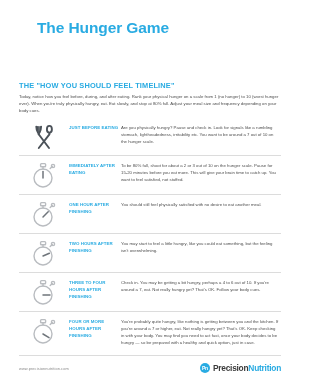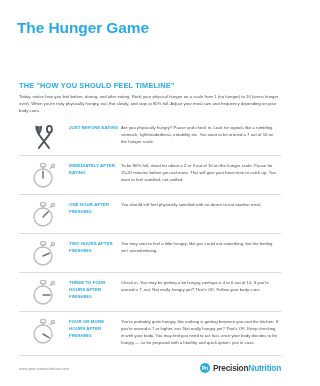--- a/index.html
+++ b/index.html
@@ -16,21 +16,21 @@
   }
   .page {
     position: relative;
     width: 298px;
     height: 386px;
     background: #ffffff;
     box-sizing: border-box;
   }
   .title {
     position: absolute;
-    left: 17px;
+    left: 37px;
     top: 19px;
     font-size: 15.5px;
     font-weight: bold;
     color: #29ABE2;
     letter-spacing: -0.1px;
     line-height: 1.1;
   }
   .section-heading {
     position: absolute;
     left: 19px;

